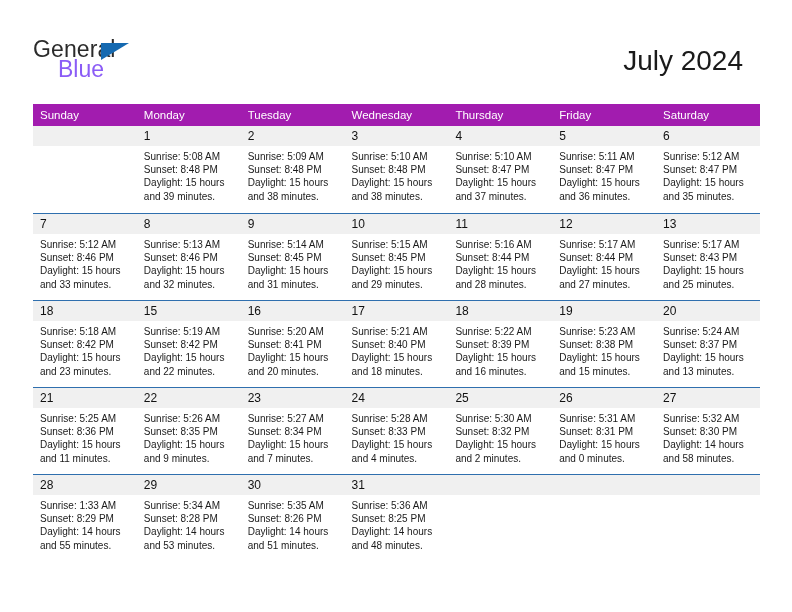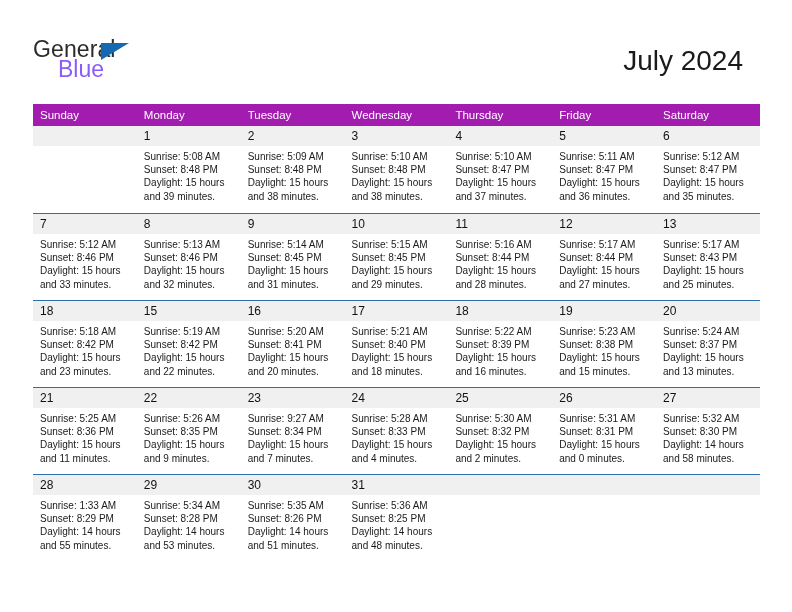--- a/index.html
+++ b/index.html
@@ -436,21 +436,21 @@
                 <div>Sunset: 8:35 PM</div>
                 <div>Daylight: 15 hours</div>
                 <div>and 9 minutes.</div>
               </div>
             </div>
           </td>
           <td>
             <div class="daycell">
               <div class="daynum">23</div>
               <div class="dayinfo">
-                <div>Sunrise: 9:27 AM</div>
+                <div>Sunrise: 5:27 AM</div>
                 <div>Sunset: 8:34 PM</div>
                 <div>Daylight: 15 hours</div>
                 <div>and 7 minutes.</div>
               </div>
             </div>
           </td>
           <td>
             <div class="daycell">
               <div class="daynum">24</div>
               <div class="dayinfo">

